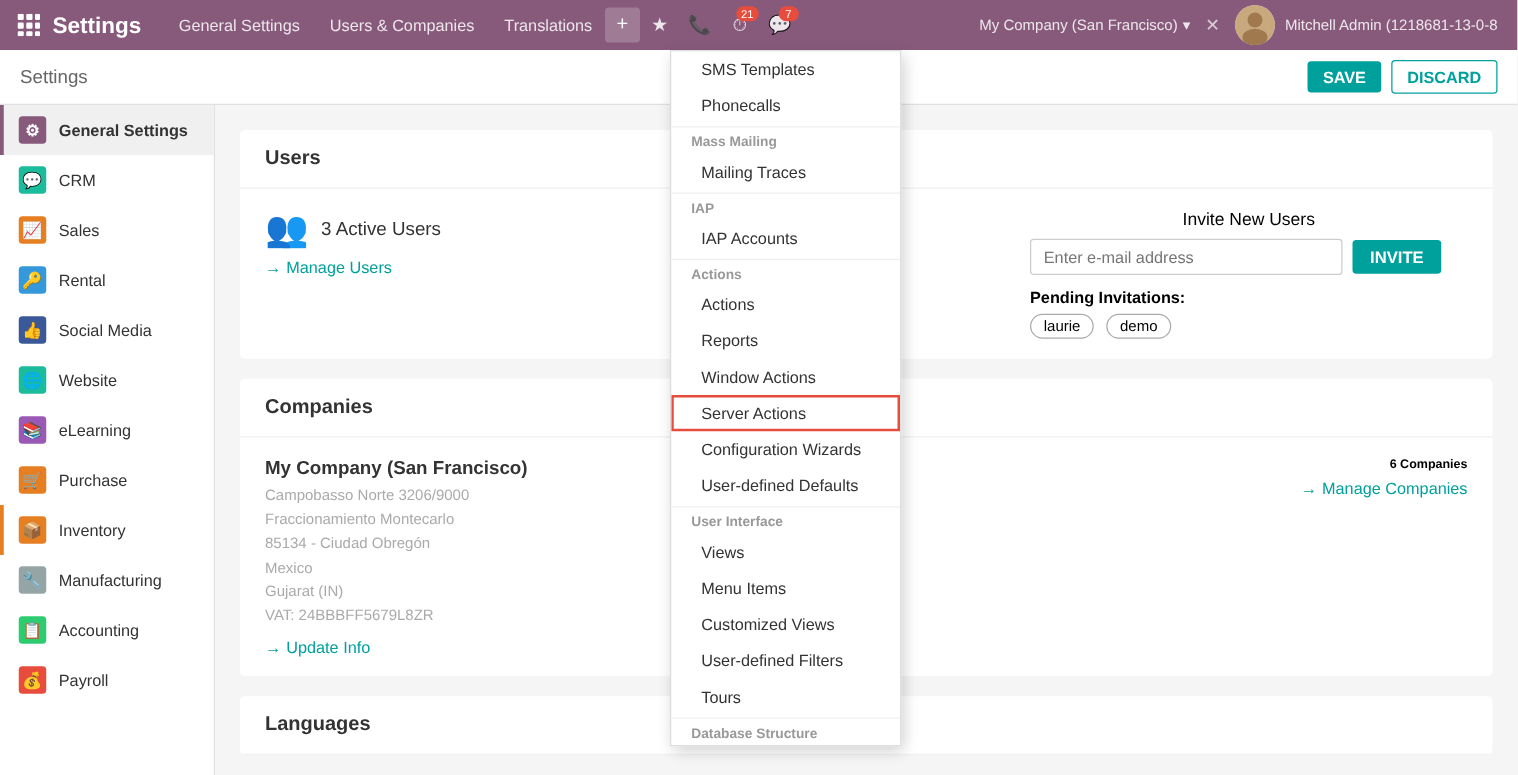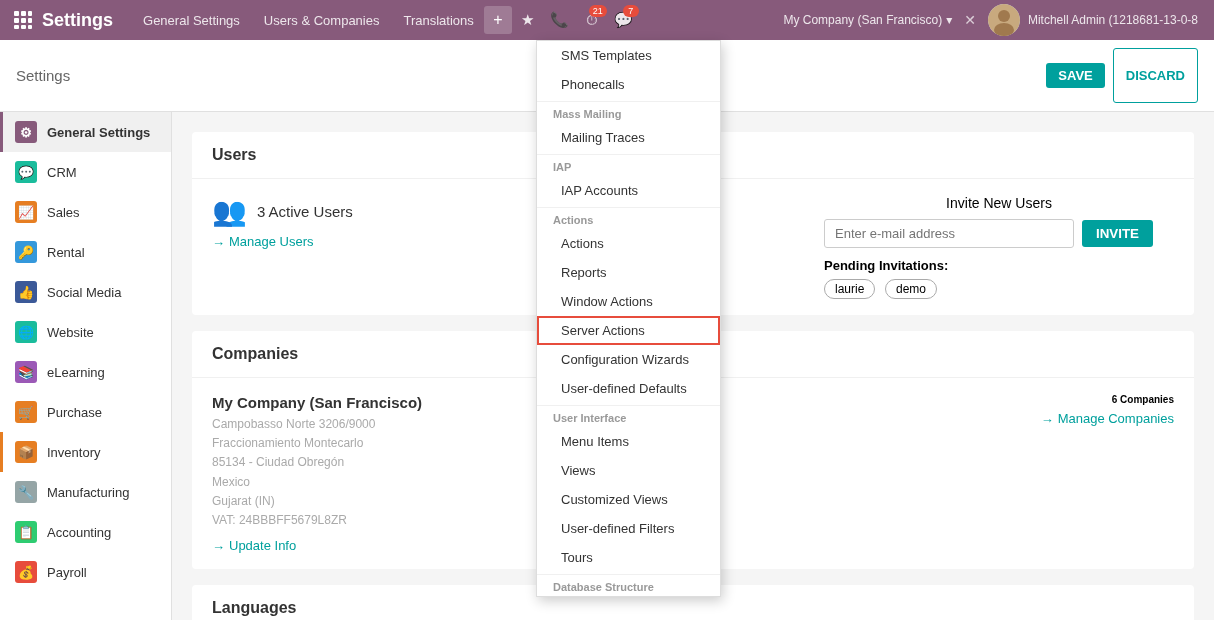--- a/index.html
+++ b/index.html
@@ -54,21 +54,21 @@
     
     .page-header {
       background: white; padding: 8px 16px; border-bottom: 1px solid #e0e0e0;
       display: flex; align-items: center; gap: 8px;
     }
     .btn-save {
       background: #00a09d; color: white; border: none; padding: 5px 12px;
       border-radius: 3px; cursor: pointer; font-weight: bold; font-size: 13px;
     }
     .btn-discard {
-      background: white; color: #00a09d; border: 1px solid #00a09d; padding: 19px 12px;
+      background: white; color: #00a09d; border: 1px solid #00a09d; padding: 5px 12px;
       border-radius: 3px; cursor: pointer; font-weight: bold; font-size: 13px;
     }
 
     
     .main-layout { display: flex; height: calc(620px - 80px); }
 
     
     .sidebar {
       width: 172px; background: white; border-right: 1px solid #e0e0e0;
       overflow-y: auto; flex-shrink: 0;
@@ -332,20 +332,20 @@
   <div class="dropdown-section">IAP</div>
   <div class="dropdown-item">IAP Accounts</div>
   <div class="dropdown-section">Actions</div>
   <div class="dropdown-item">Actions</div>
   <div class="dropdown-item">Reports</div>
   <div class="dropdown-item">Window Actions</div>
   <div class="dropdown-item highlighted">Server Actions</div>
   <div class="dropdown-item">Configuration Wizards</div>
   <div class="dropdown-item">User-defined Defaults</div>
   <div class="dropdown-section">User Interface</div>
+  <div class="dropdown-item">Views</div>
   <div class="dropdown-item">Menu Items</div>
-  <div class="dropdown-item">Views</div>
   <div class="dropdown-item">Customized Views</div>
   <div class="dropdown-item">User-defined Filters</div>
   <div class="dropdown-item">Tours</div>
   <div class="dropdown-section">Database Structure</div>
 
 </div>
 
 </body></html>

